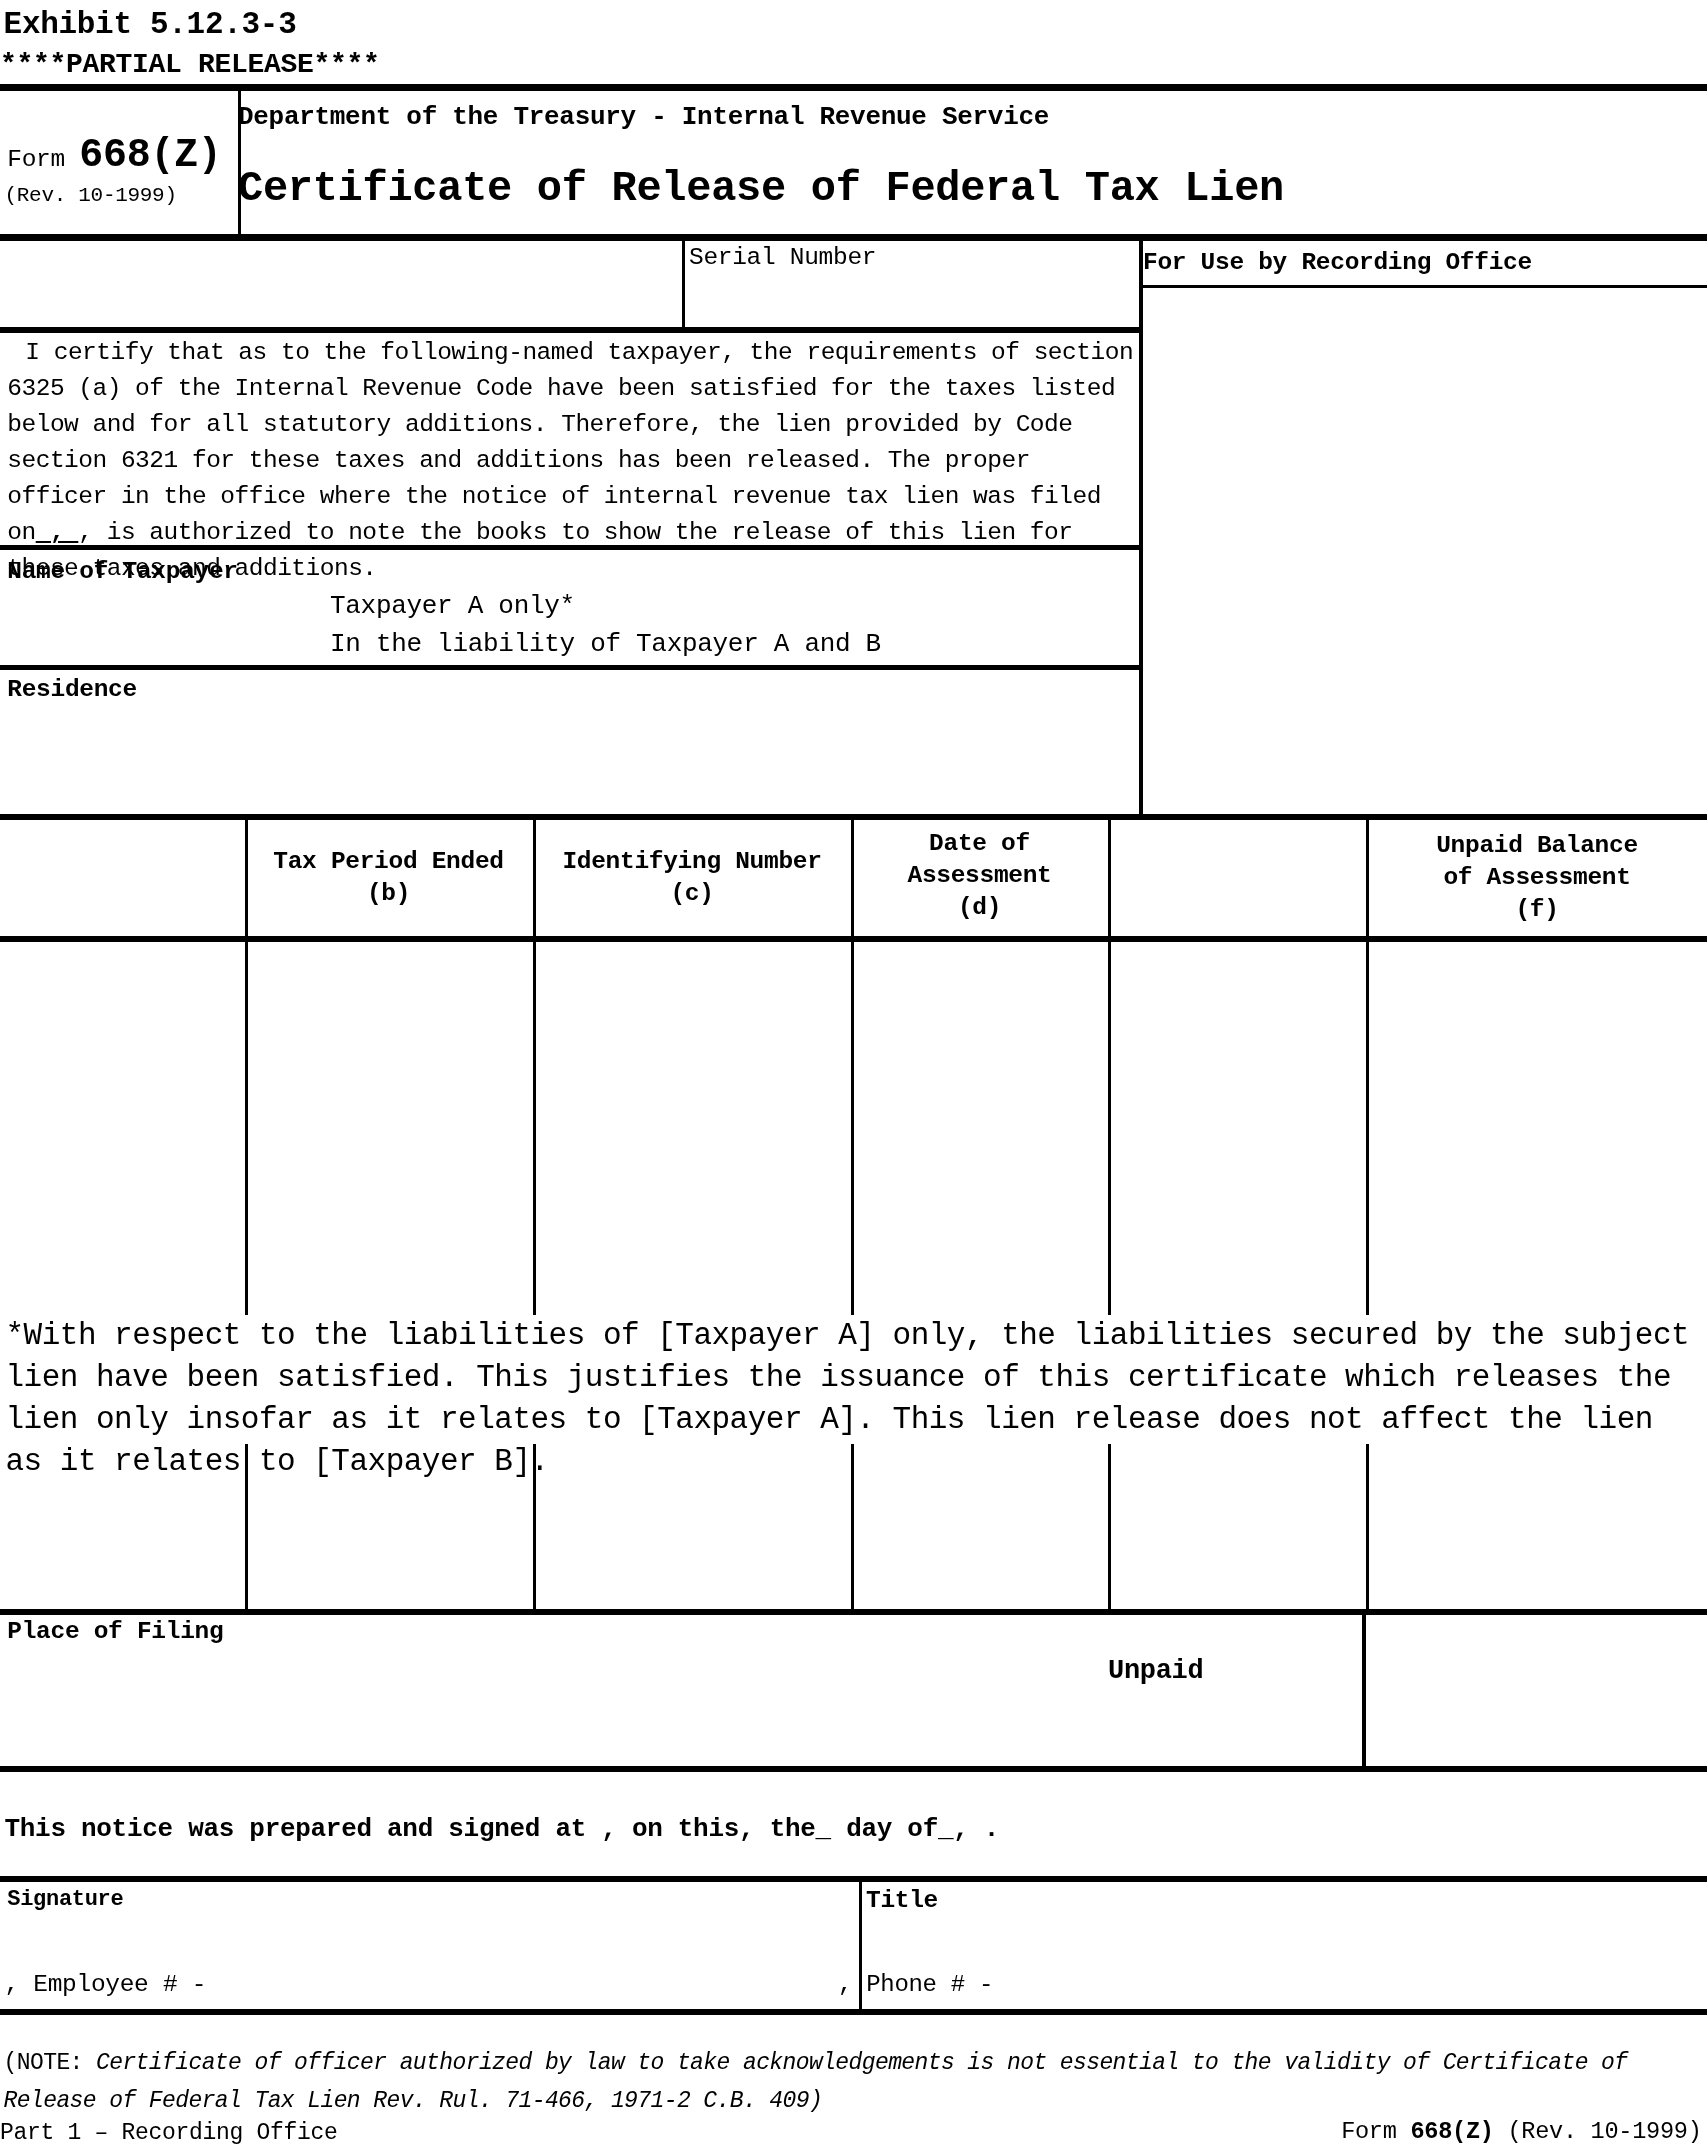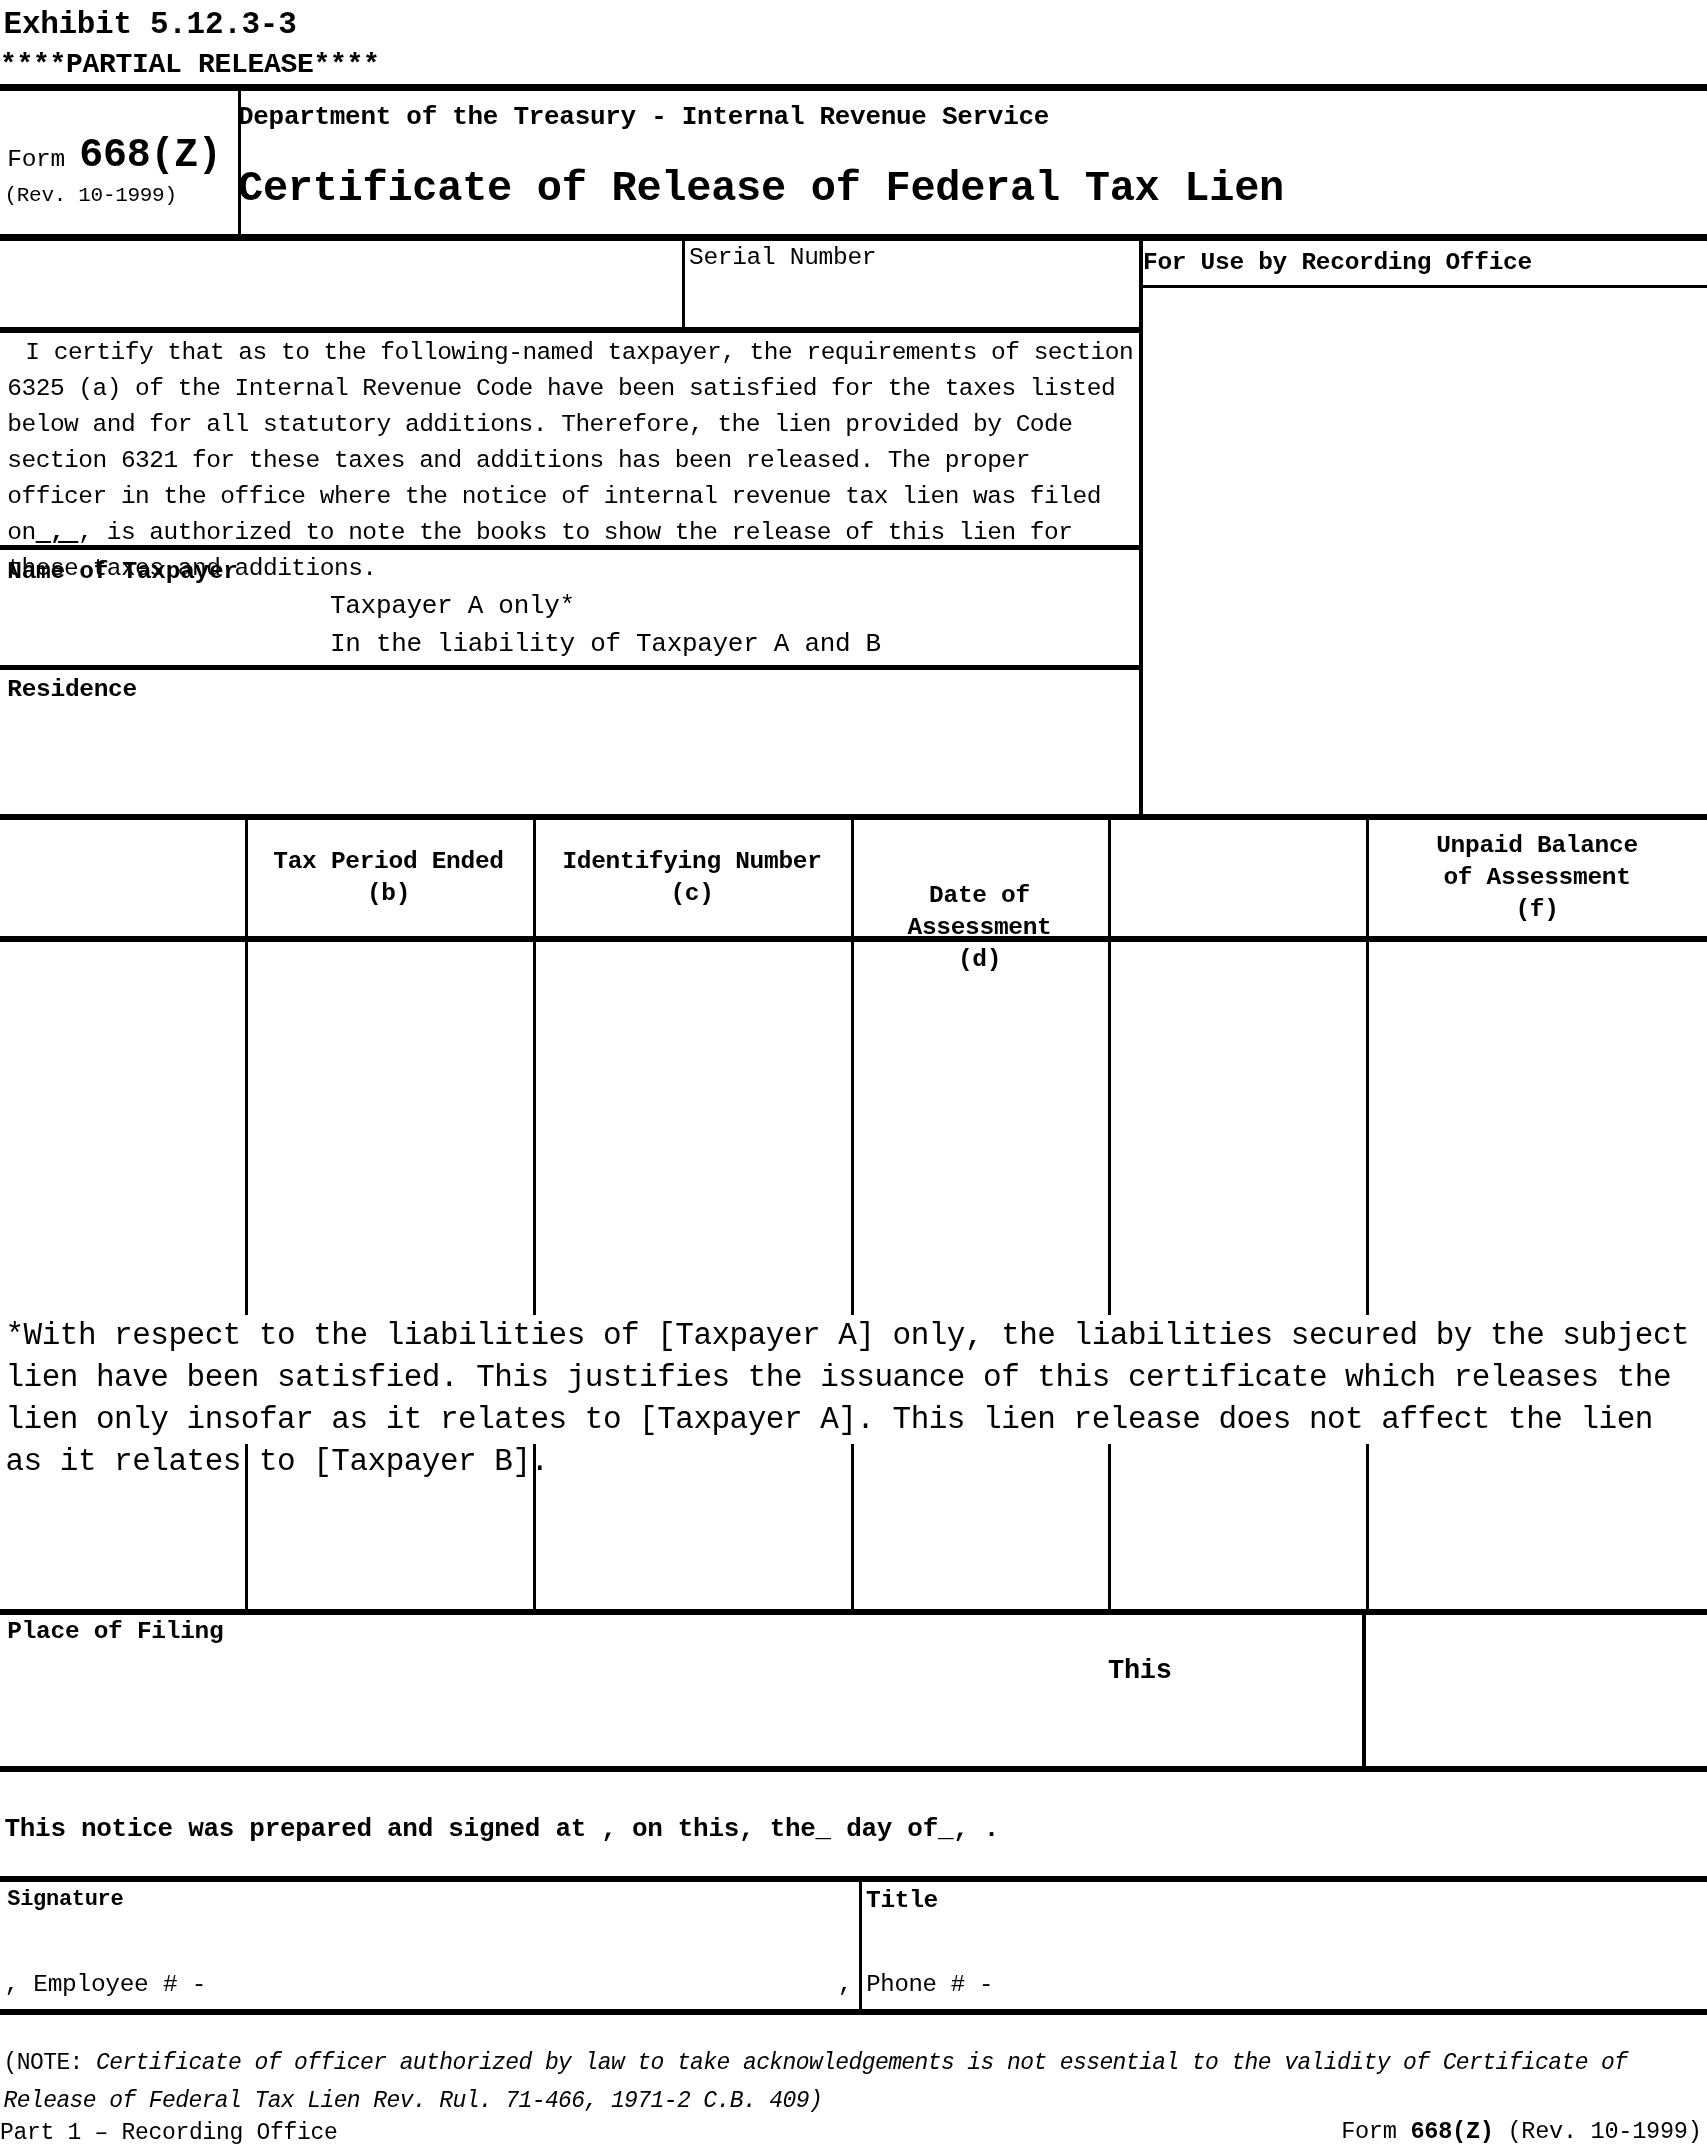--- a/index.html
+++ b/index.html
@@ -65,21 +65,21 @@
   <div class="t" style="left:330px;top:629px;font-size:26px">In the liability of Taxpayer A and B</div>
   <div class="hl" style="left:0;top:665px;width:1143px;height:4.5px"></div>
 
   <div class="t b" style="left:7.3px;top:676px;font-size:24.5px">Residence</div>
 
   <div class="hl" style="left:0;top:814px;width:1707px;height:6.4px"></div>
   <div class="th" style="left:533px;top:820px;width:318px;height:116px">Identifying Number
 (c)</div>
   <div class="th" style="left:245px;top:820px;width:287px;height:116px">Tax Period Ended
 (b)</div>
-  <div class="th" style="left:851px;top:856px;width:257px;height:144px">Date of
+  <div class="th" style="left:851px;top:804px;width:257px;height:144px">Date of
 Assessment
 (d)</div>
   <div class="th" style="left:1366px;top:820px;width:342px;height:116px">Unpaid Balance
 of Assessment
 (f)</div>
   <div class="hl" style="left:0;top:936px;width:1707px;height:6.4px"></div>
 
   <div class="vl" style="left:245px;top:820px;width:2.7px;height:495px"></div>
   <div class="vl" style="left:533px;top:820px;width:2.7px;height:495px"></div>
   <div class="vl" style="left:851px;top:820px;width:2.7px;height:495px"></div>
@@ -89,21 +89,21 @@
   <div class="para footnote-text" style="left:5.5px;top:1315px;width:1691px">*With respect to the liabilities of [Taxpayer A] only, the liabilities secured by the subject lien have been satisfied. This justifies the issuance of this certificate which releases the lien only insofar as it relates to [Taxpayer A]. This lien release does not affect the lien as it relates to [Taxpayer B].</div>
 
   <div class="vl" style="left:245px;top:1444px;width:2.7px;height:165px"></div>
   <div class="vl" style="left:533px;top:1444px;width:2.7px;height:165px"></div>
   <div class="vl" style="left:851px;top:1444px;width:2.7px;height:165px"></div>
   <div class="vl" style="left:1108px;top:1444px;width:2.7px;height:165px"></div>
   <div class="vl" style="left:1366px;top:1444px;width:2.7px;height:165px"></div>
 
   <div class="hl" style="left:0;top:1609px;width:1707px;height:5.5px"></div>
   <div class="t b" style="left:7.3px;top:1618px;font-size:24.5px">Place of Filing</div>
-  <div class="t b center" style="left:1108px;top:1656px;width:255px;font-size:27px">This</div>
+  <div class="t b center" style="left:1108px;top:1656px;width:255px;font-size:27px">Unpaid</div>
   <div class="vl" style="left:1362px;top:1615px;width:3.6px;height:152px"></div>
   <div class="hl" style="left:0;top:1766px;width:1707px;height:6.4px"></div>
 
   <div class="t b" style="left:4.5px;top:1814px;font-size:26px">This notice was prepared and signed at , on this, the_ day of_,  .</div>
 
   <div class="hl" style="left:0;top:1876px;width:1707px;height:6.4px"></div>
   <div class="vl" style="left:859px;top:1882px;width:2.7px;height:127px"></div>
   <div class="t b" style="left:7.3px;top:1887px;font-size:22px">Signature</div>
   <div class="t b" style="left:866px;top:1887px;font-size:24.5px">Title</div>
   <div class="t" style="left:4.5px;top:1971px;font-size:24.5px">,  Employee # -</div>

